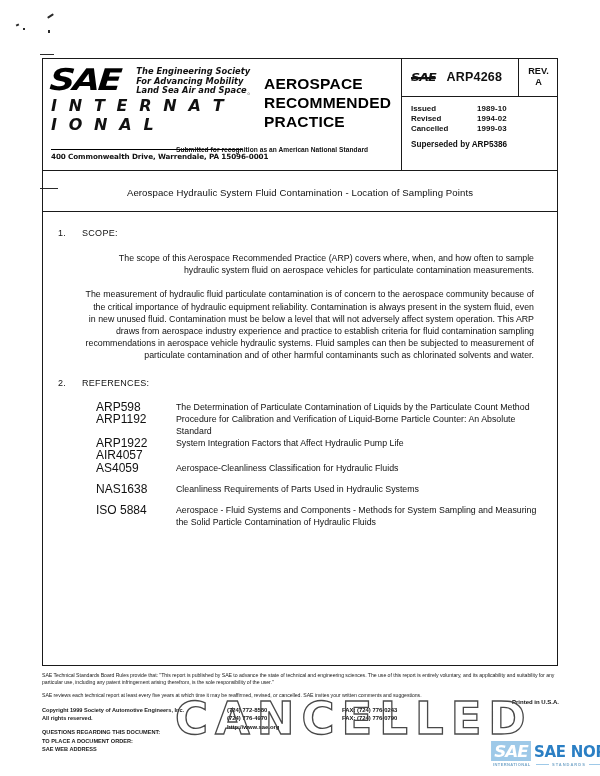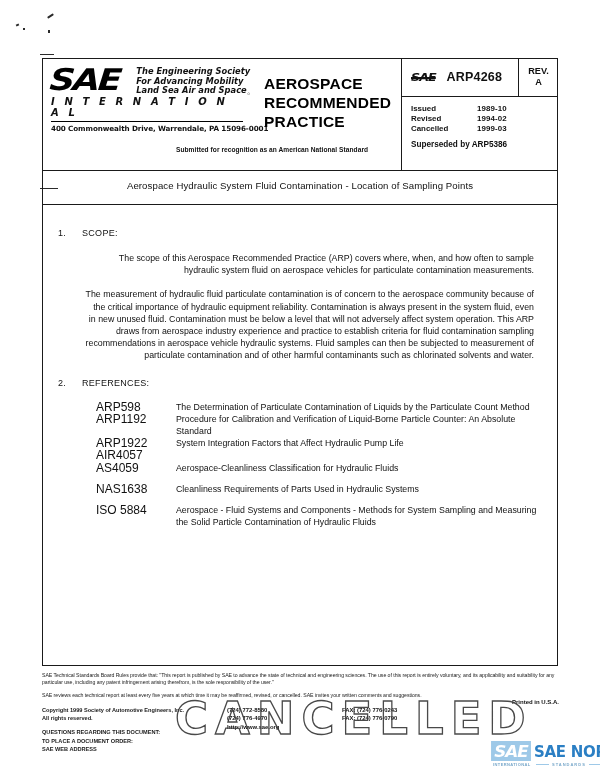--- a/index.html
+++ b/index.html
@@ -80,25 +80,25 @@
     line-height: 9.6px;
     margin-left: 10px;
     margin-top: 1px;
     white-space: nowrap;
   }
   #sae-tagline span.reg { font-size: 6px; vertical-align: sub; }
   #sae-international {
     font-family: "DejaVu Sans", sans-serif;
     font-weight: 700;
     font-style: italic;
-    font-size: 10px;
+    font-size: 16px;
     letter-spacing: 3.1px;
     margin-top: -2px;
     border-bottom: 1.4px solid #000;
-    padding-bottom: 3px;
+    padding-bottom: 15px;
     width: 192px;
   }
   #sae-address {
     font-family: "DejaVu Sans", sans-serif;
     font-weight: 700;
     font-size: 7.2px;
     letter-spacing: -0.1px;
     margin-top: 2px;
     white-space: nowrap;
   }
@@ -168,21 +168,21 @@
   .date-label { width: 66px; }
   .date-value { letter-spacing: 0.1px; }
   #superseded {
     font-size: 8.2px; font-weight: 600;
     margin-top: 5px;
   }
 
   
   #title-band {
     position: absolute;
-    left: 42px; top: 166px; width: 516px; height: 39px;
+    left: 42px; top: 173px; width: 516px; height: 39px;
     box-sizing: border-box;
     border-bottom: 1.6px solid #1a1a1a;
     display: flex; align-items: center; justify-content: center; text-align: right;
   }
   #doc-title { font-size: 9.6px; letter-spacing: 0.1px; font-weight: 400; }
 
   
   #body-area {
     position: absolute;
     left: 42px; top: 210px; width: 516px; height: 456px;

